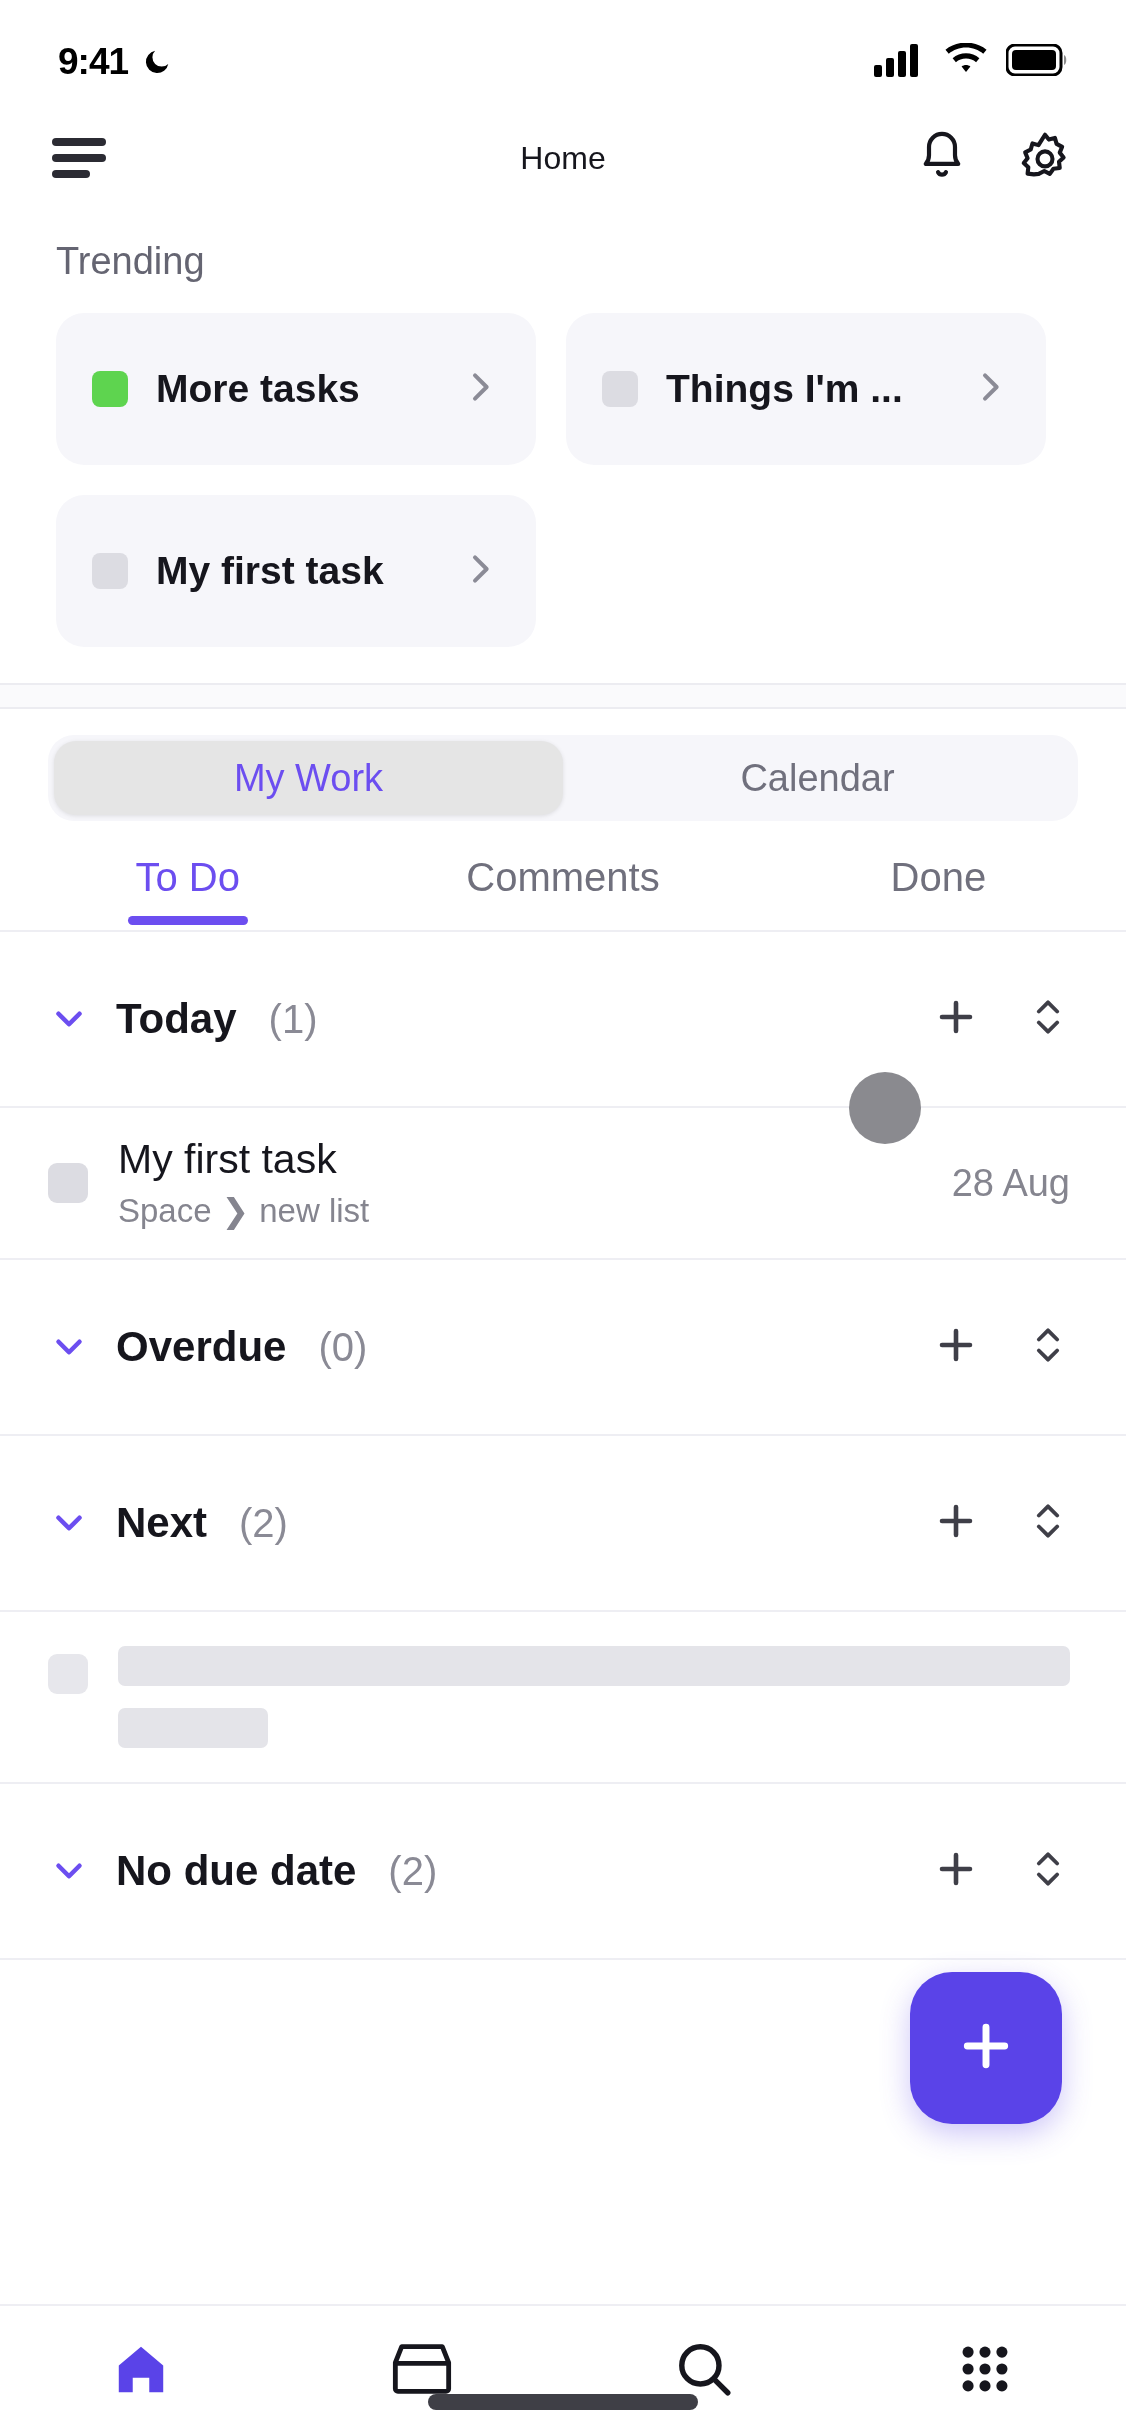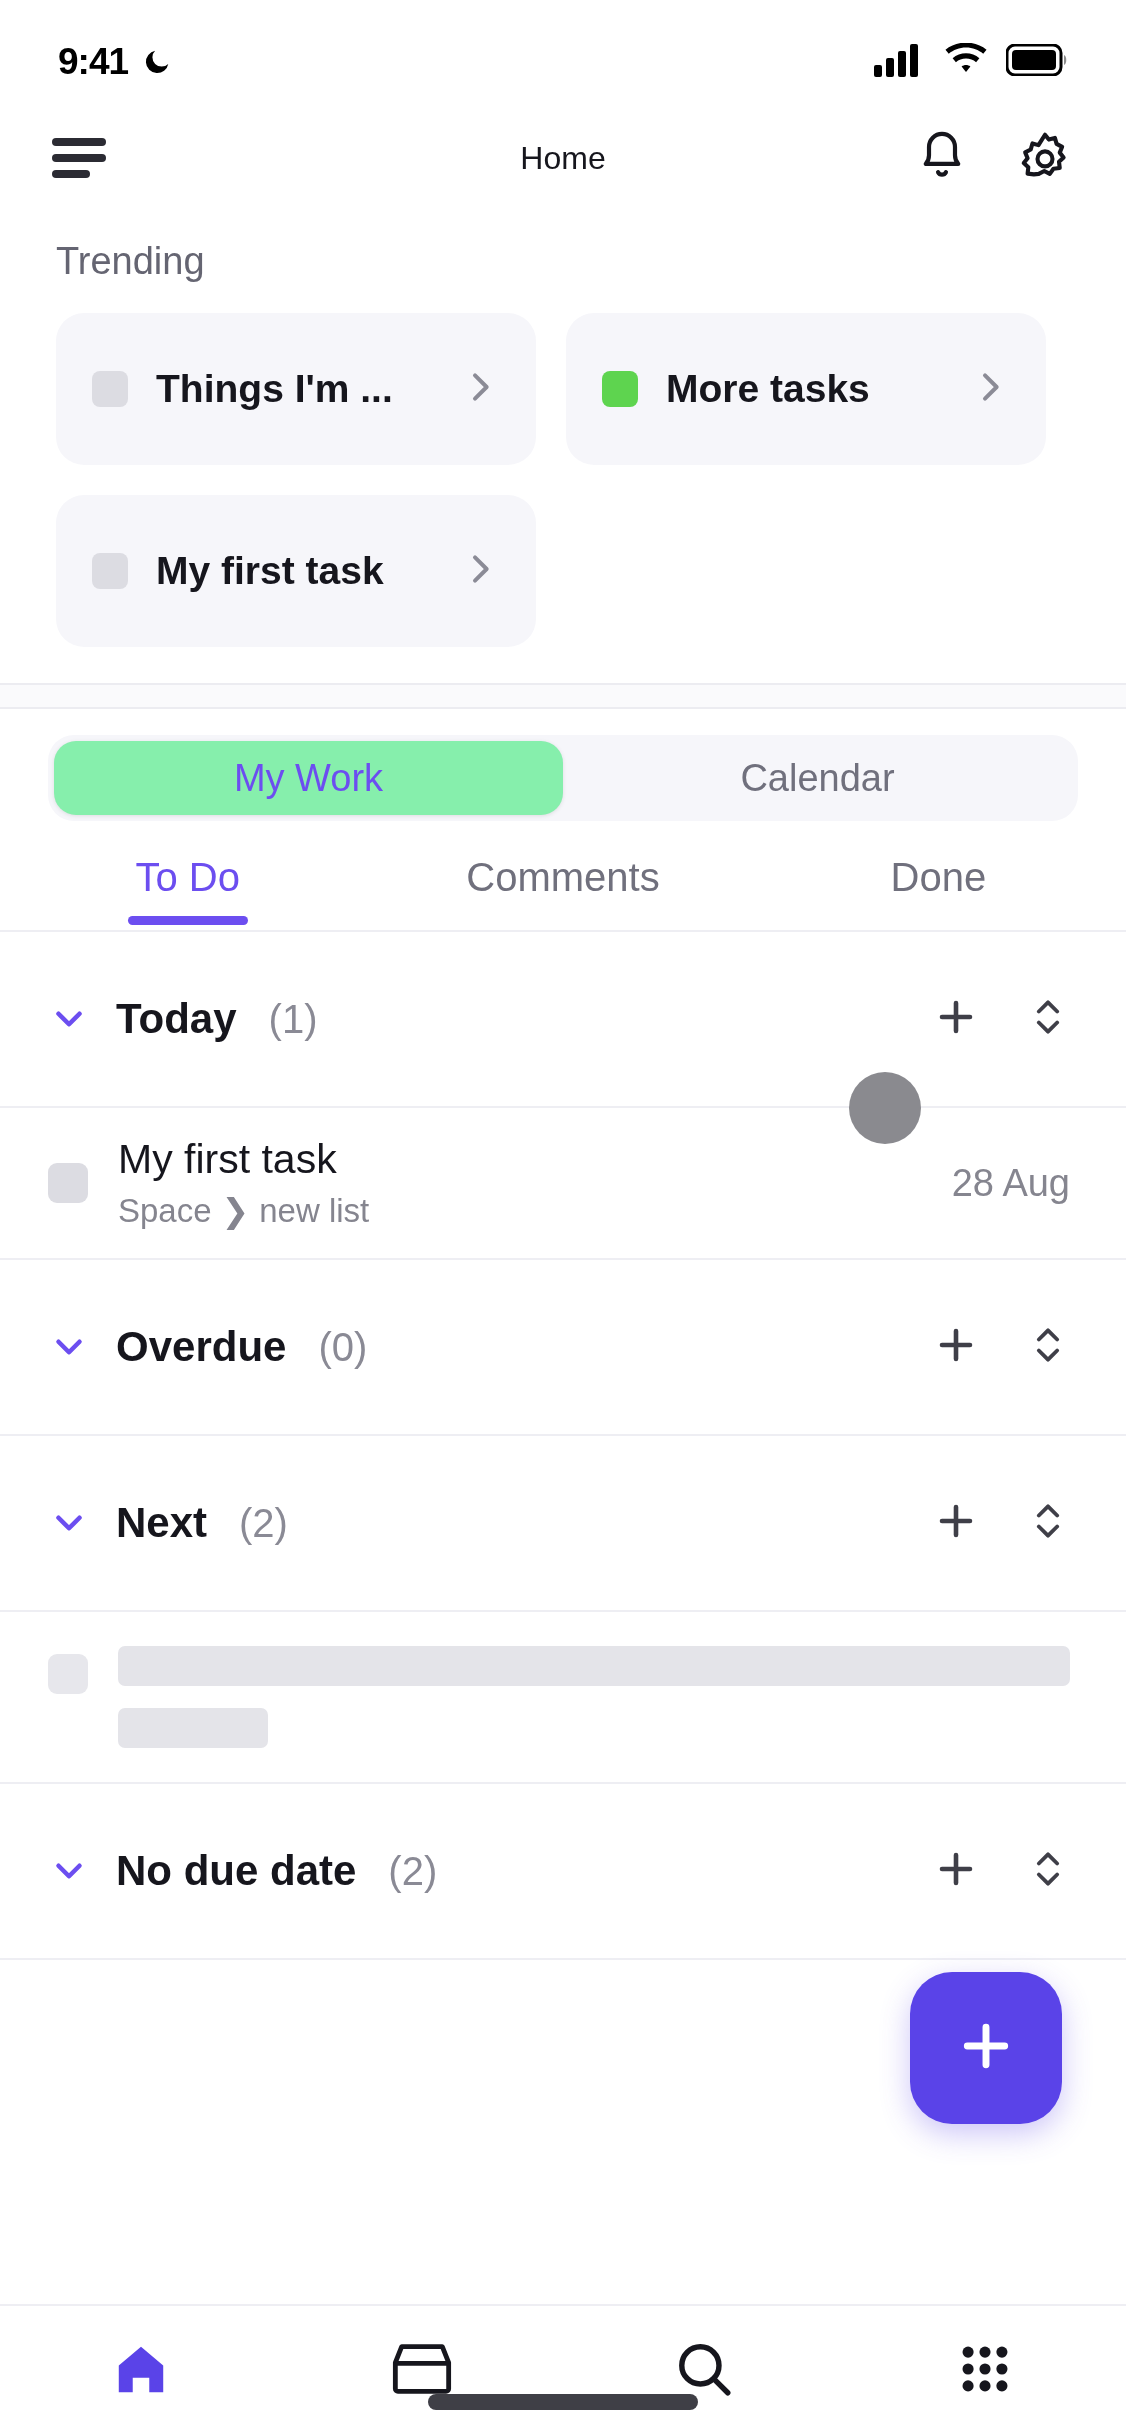--- a/index.html
+++ b/index.html
@@ -61,21 +61,21 @@
   
   .segment-wrap { padding: 26px 48px 0 48px; }
   .segment {
     background: #f6f6fa; border-radius: 26px; height: 86px;
     display: flex; padding: 6px; gap: 0;
   }
   .seg {
     flex: 1; display: flex; align-items: center; justify-content: center;
     font-size: 38px; border-radius: 22px; cursor: pointer; color: #70707d;
   }
-  .seg.active { background: #86efac; color: #6c4ef0; box-shadow: 0 1px 4px rgba(0,0,0,.10); }
+  .seg.active { background: #e5e5e5; color: #6c4ef0; box-shadow: 0 1px 4px rgba(0,0,0,.10); }
 
   
   .tabs { display: flex; padding: 34px 0 8px 0; border-bottom: 2px solid #eeeef3; }
   .tab {
     flex: 1; text-align: center; font-size: 40px; color: #70707d;
     padding-bottom: 22px; position: relative; cursor: pointer;
   }
   .tab.active { color: #6c4ef0; }
   .tab.active::after {
     content: ""; position: absolute; left: 50%; transform: translateX(-50%);
@@ -200,32 +200,32 @@
           <path d="M12 1.6l1.6 2 2.5-.7.7 2.5 2.3 1.2-1 2.4 1.6 2-1.9 1.8.3 2.6-2.6.3-1.5 2.1-2.3-1.2-2.3 1.2L7.4 18l-2.6-.3.3-2.6-1.9-1.8 1.6-2-1-2.4L6.1 7.7l.7-2.5 2.5.7L12 1.6z" fill="none" stroke="#16161d" stroke-width="1.7" stroke-linejoin="round" transform="translate(0 1.6)"></path>
           <circle cx="12" cy="13.2" r="3.1" fill="none" stroke="#16161d" stroke-width="1.7"></circle>
         </svg>
       </span>
     </div>
   </div>
 
   <div class="trending">
     <div class="trending-label">Trending</div>
     <div class="card-grid">
+      <div class="tcard w2">
+        <span class="badge" style="background: rgb(94, 212, 79);"></span>
+        <span class="tcard-title">More tasks</span>
+        <span class="chev">
+          <svg width="40" height="40" viewBox="0 0 24 24">
+              <path d="M9 5l7 7-7 7" fill="none" stroke="#8b8b96" stroke-width="2.4" stroke-linecap="round" stroke-linejoin="round"></path>
+            </svg>
+        </span>
+      </div>
       <div class="tcard w1">
         <span class="badge" style="background: rgb(220, 220, 226);"></span>
         <span class="tcard-title">Things I'm ...</span>
-        <span class="chev">
-          <svg width="40" height="40" viewBox="0 0 24 24">
-              <path d="M9 5l7 7-7 7" fill="none" stroke="#8b8b96" stroke-width="2.4" stroke-linecap="round" stroke-linejoin="round"></path>
-            </svg>
-        </span>
-      </div>
-      <div class="tcard w2">
-        <span class="badge" style="background: rgb(94, 212, 79);"></span>
-        <span class="tcard-title">More tasks</span>
         <span class="chev">
           <svg width="40" height="40" viewBox="0 0 24 24">
               <path d="M9 5l7 7-7 7" fill="none" stroke="#8b8b96" stroke-width="2.4" stroke-linecap="round" stroke-linejoin="round"></path>
             </svg>
         </span>
       </div>
       <div class="tcard w1">
         <span class="badge" style="background: rgb(220, 220, 226);"></span>
         <span class="tcard-title">My first task</span>
         <span class="chev">

